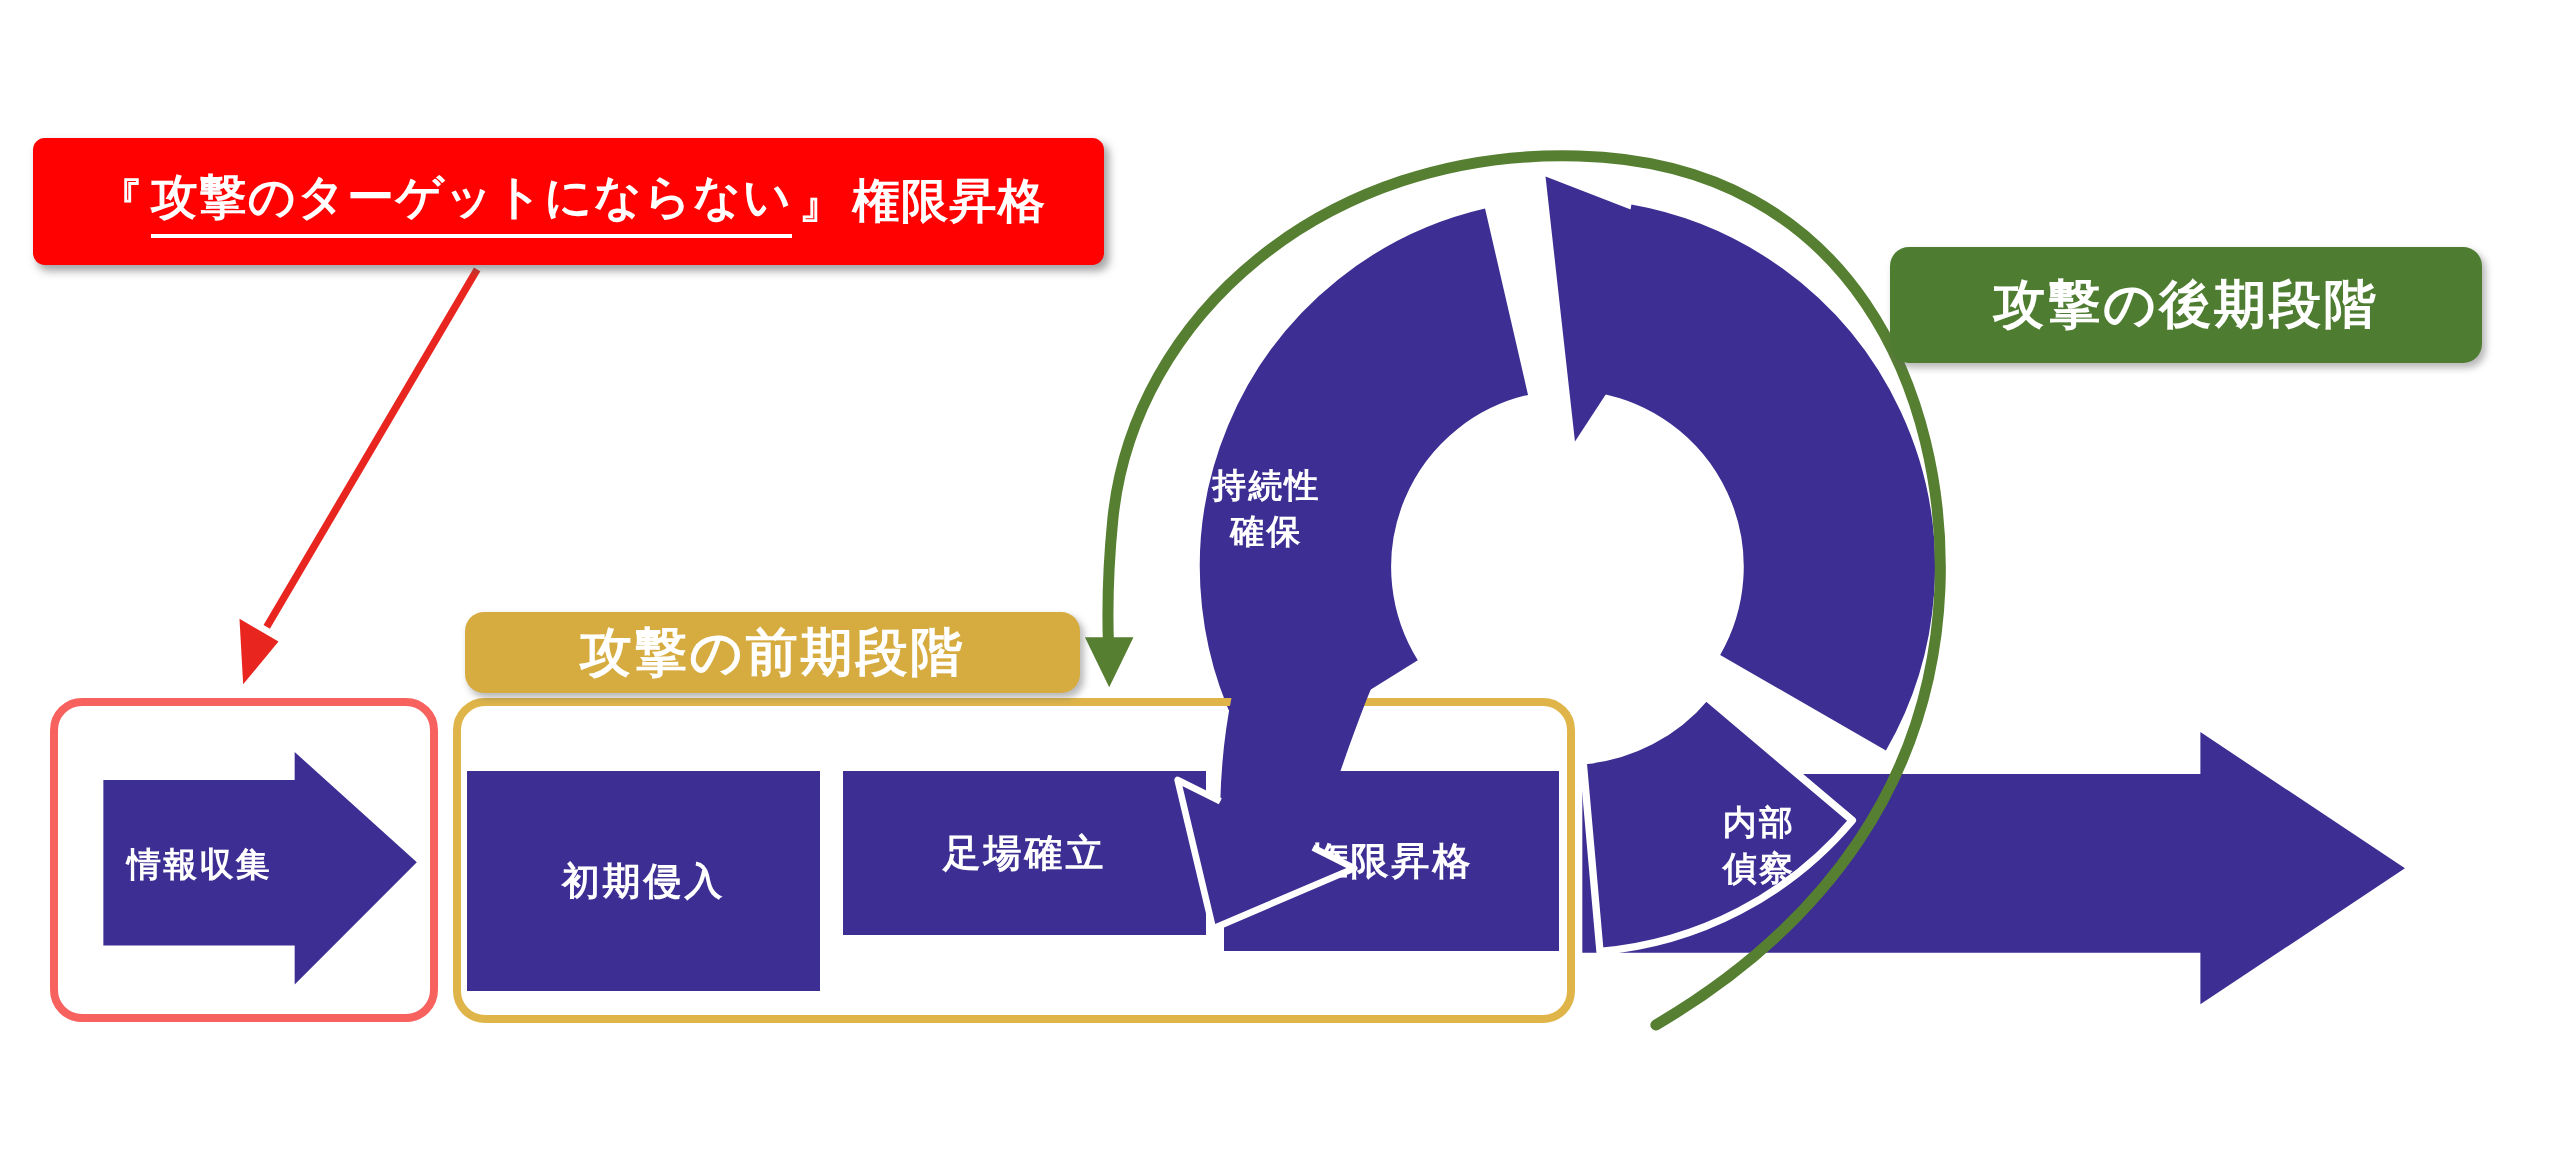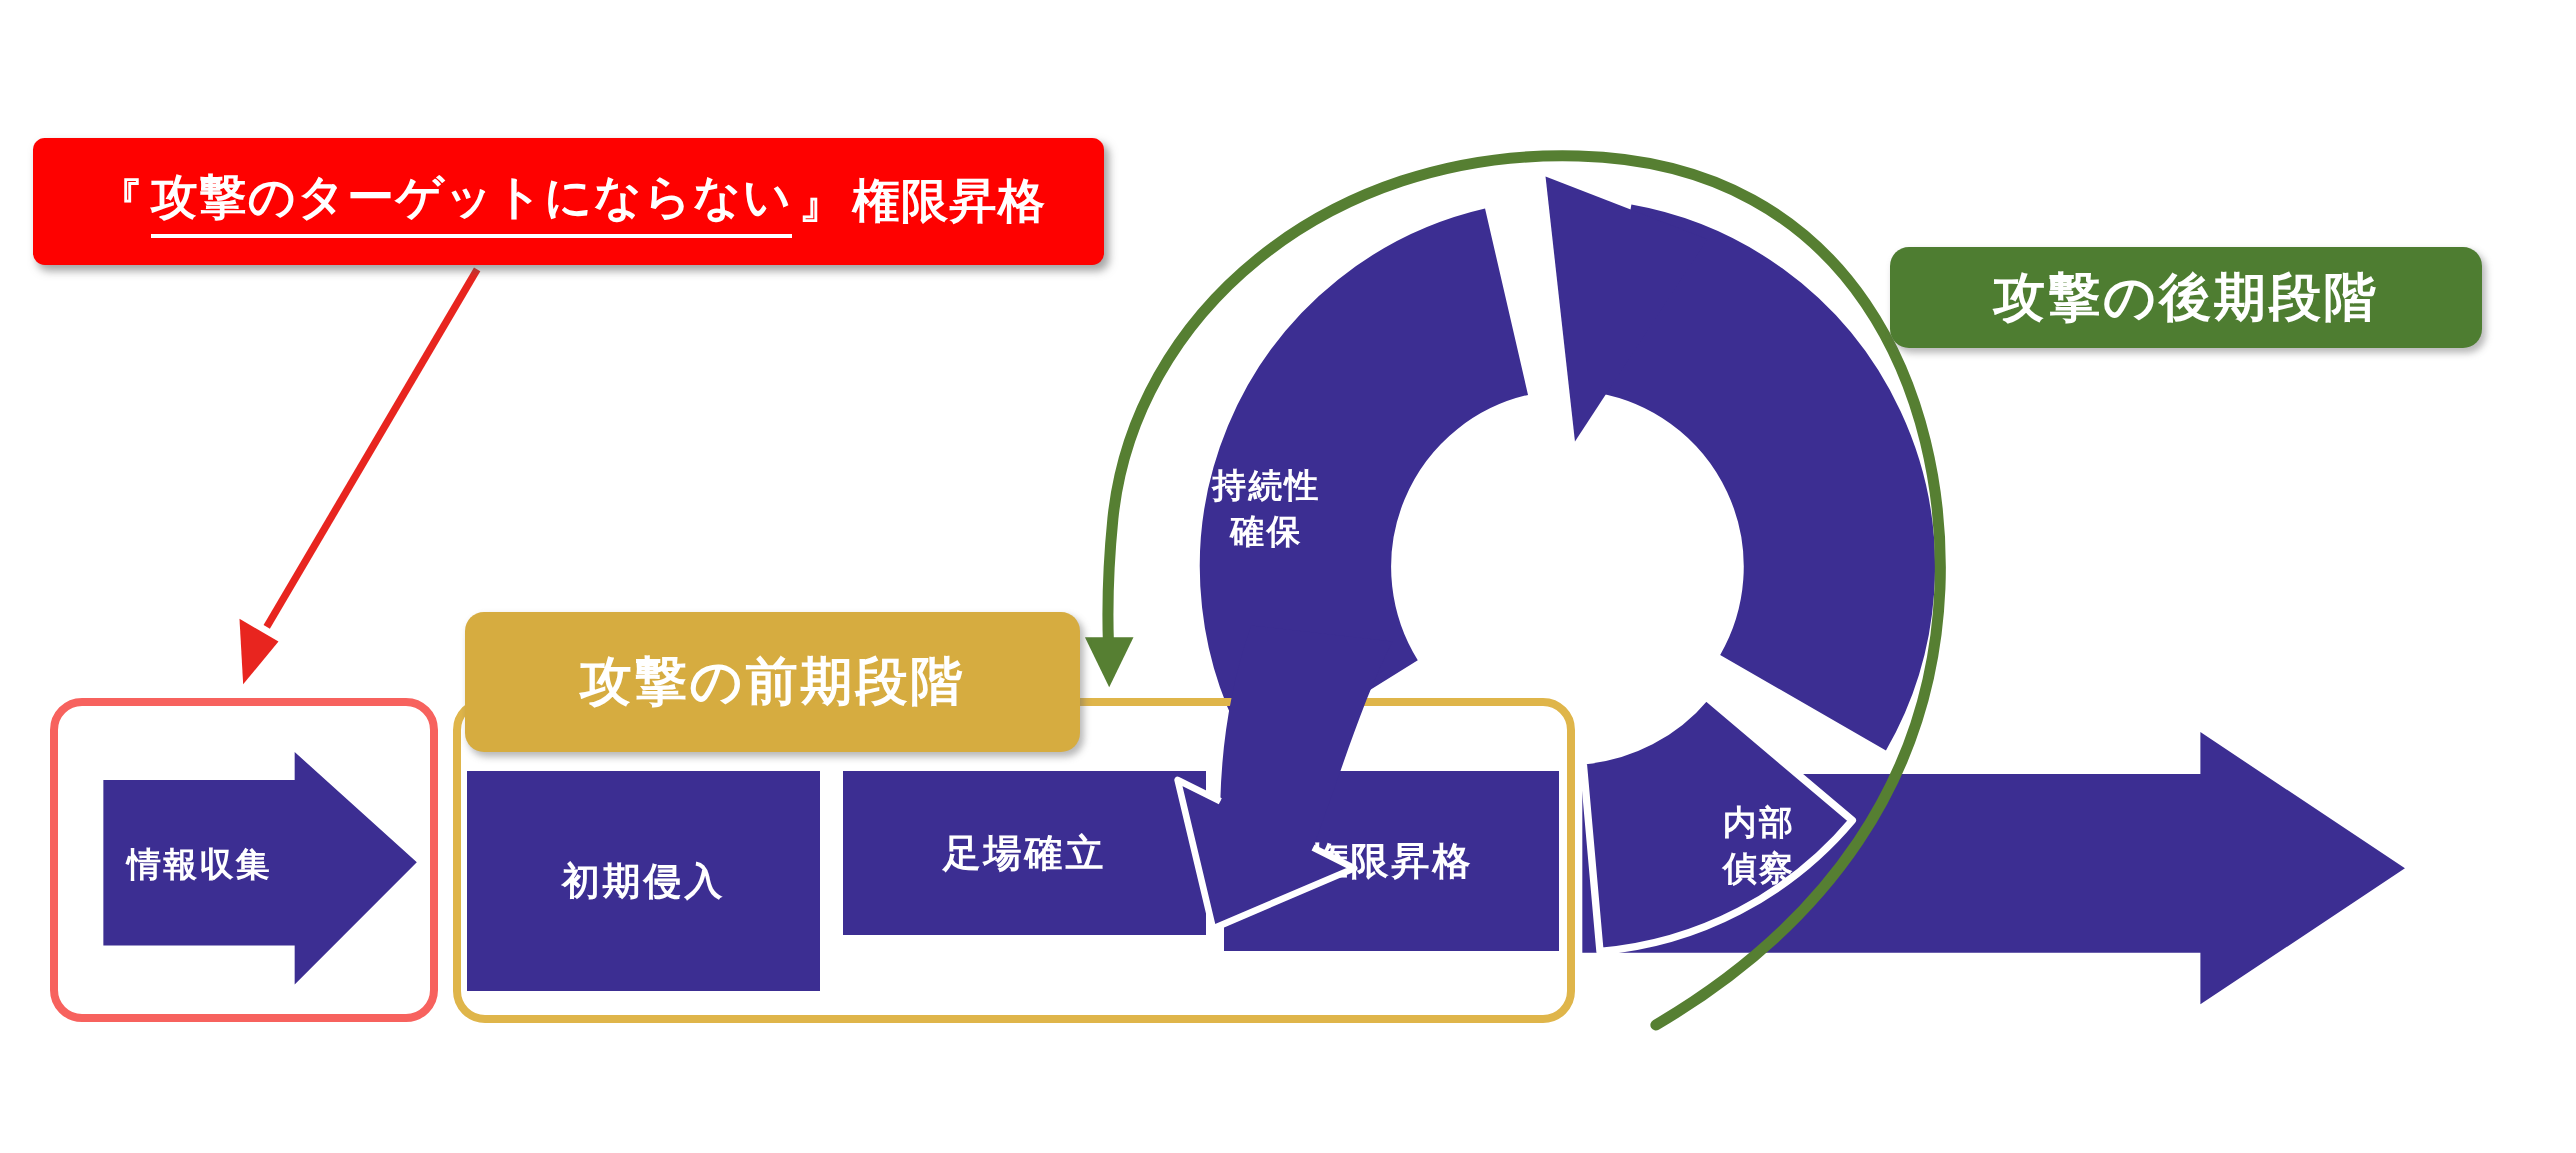--- a/index.html
+++ b/index.html
@@ -15,28 +15,28 @@
     left:33px;top:138px;width:1071px;height:127px;
     background:#FE0100;border-radius:11.8px;
     display:flex;align-items:center;justify-content:center;
     color:#fff;font-weight:bold;font-size:47px;letter-spacing:1.5px;
     box-shadow:4.4px 5.2px 8.8px rgba(90,90,90,.55);
   }
   .banner-red .uline{border-bottom:4.4px solid #fff;padding-bottom:5px;}
   .quote{margin:0 5.9px;}
 
   .label-gold{
-    left:465px;top:612px;width:615px;height:140px;
+    left:465px;top:612px;width:615px;height:81px;
     background:#D6AC40;border-radius:19px;
     display:flex;align-items:center;justify-content:center;
     color:#fff;font-weight:bold;font-size:52px;letter-spacing:2.9px;
     box-shadow:3.7px 4.4px 7.4px rgba(100,100,100,.45);
   }
   .label-green{
-    left:1890px;top:247px;width:592px;height:101px;
+    left:1890px;top:247px;width:592px;height:116px;
     background:#4E7D31;border-radius:19px;
     display:flex;align-items:center;justify-content:center;
     color:#fff;font-weight:bold;font-size:52px;letter-spacing:2.9px;
     box-shadow:3.7px 4.4px 7.4px rgba(100,100,100,.45);
   }
 
   
   .frame-red{
     left:50px;top:698px;width:388px;height:324px;
     border:8px solid #F7625E;border-radius:32px;background:transparent;

